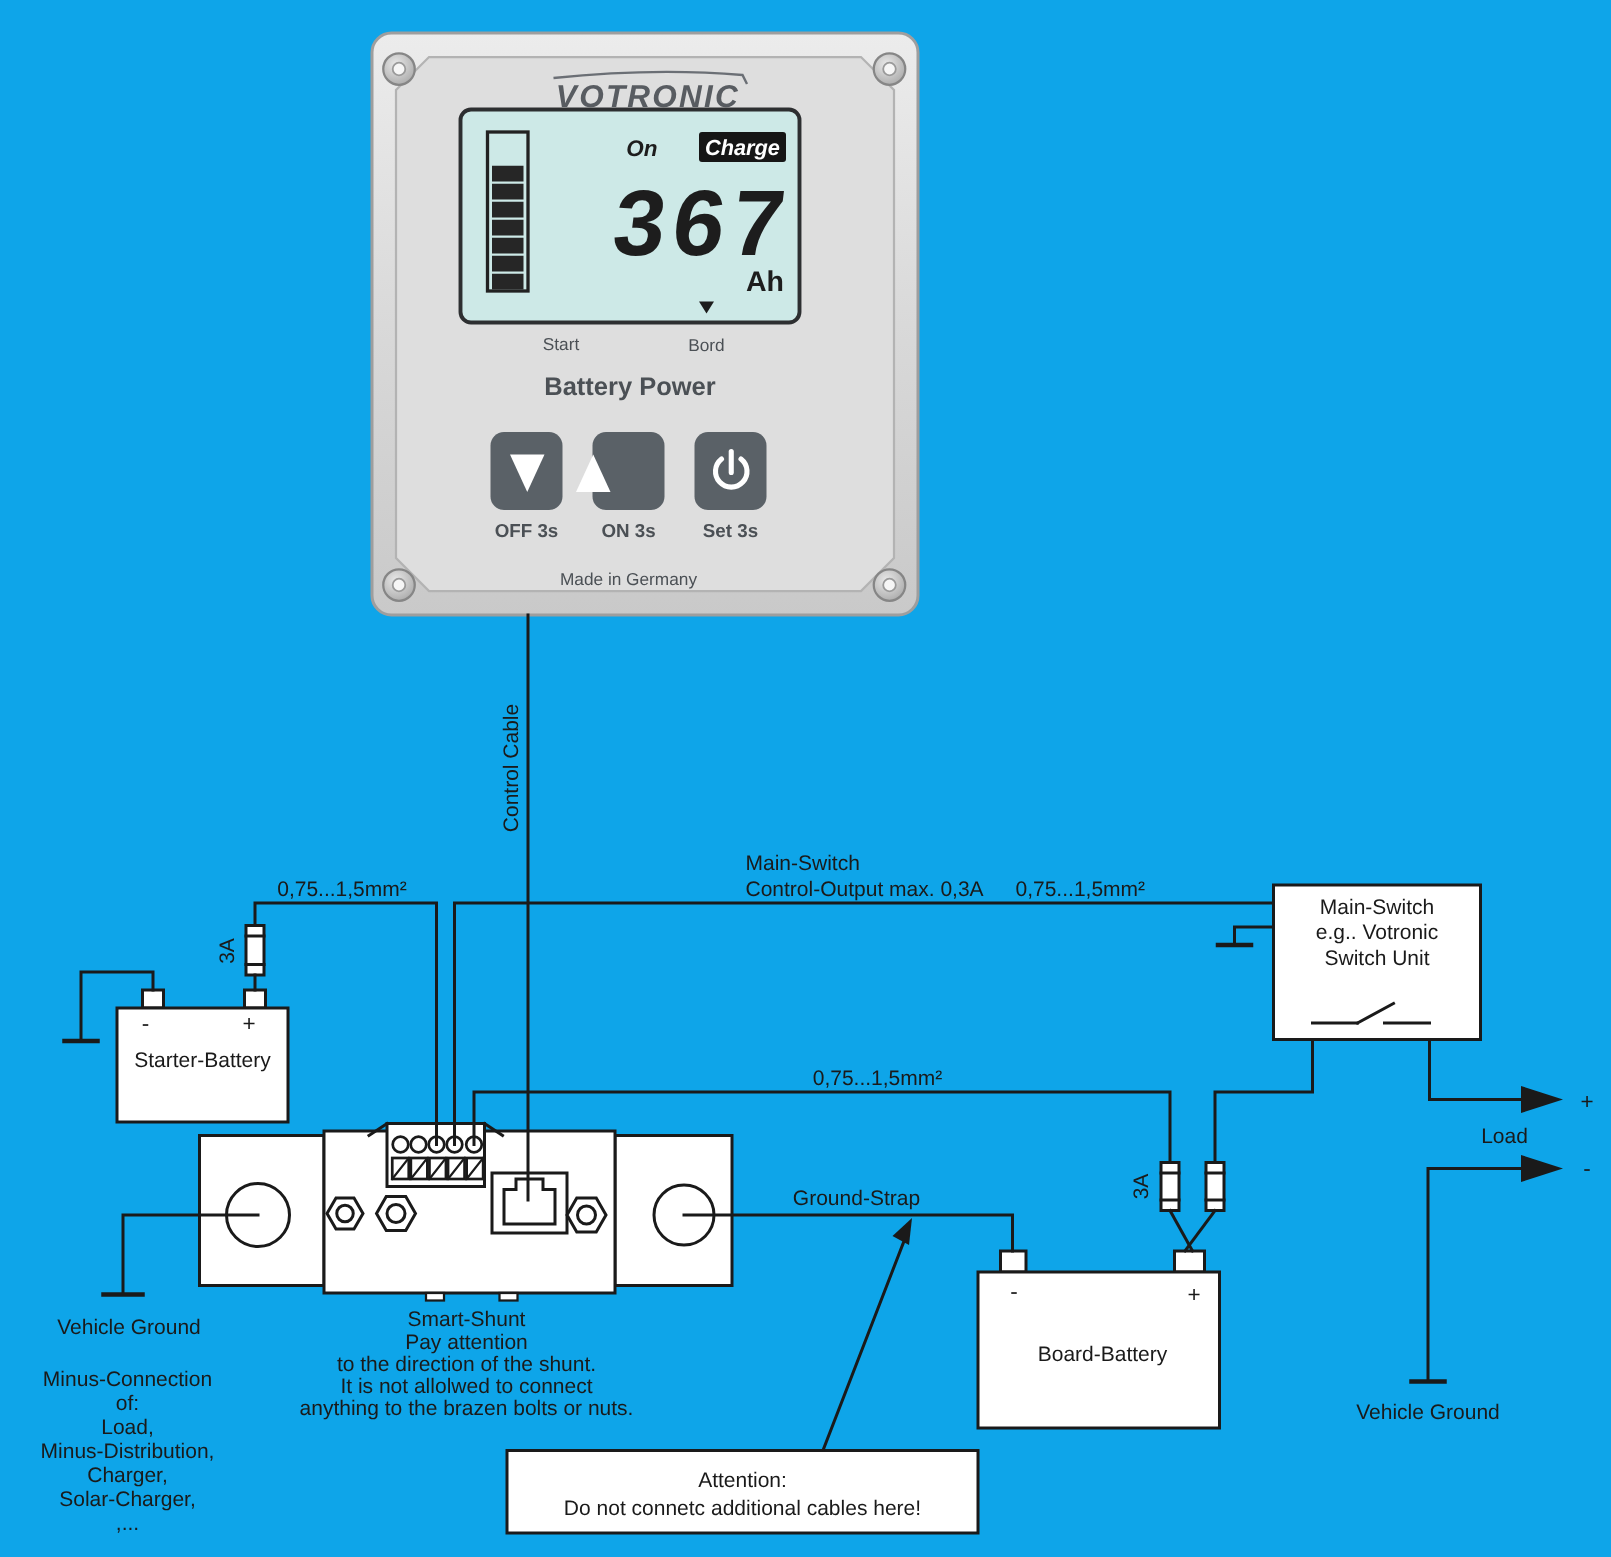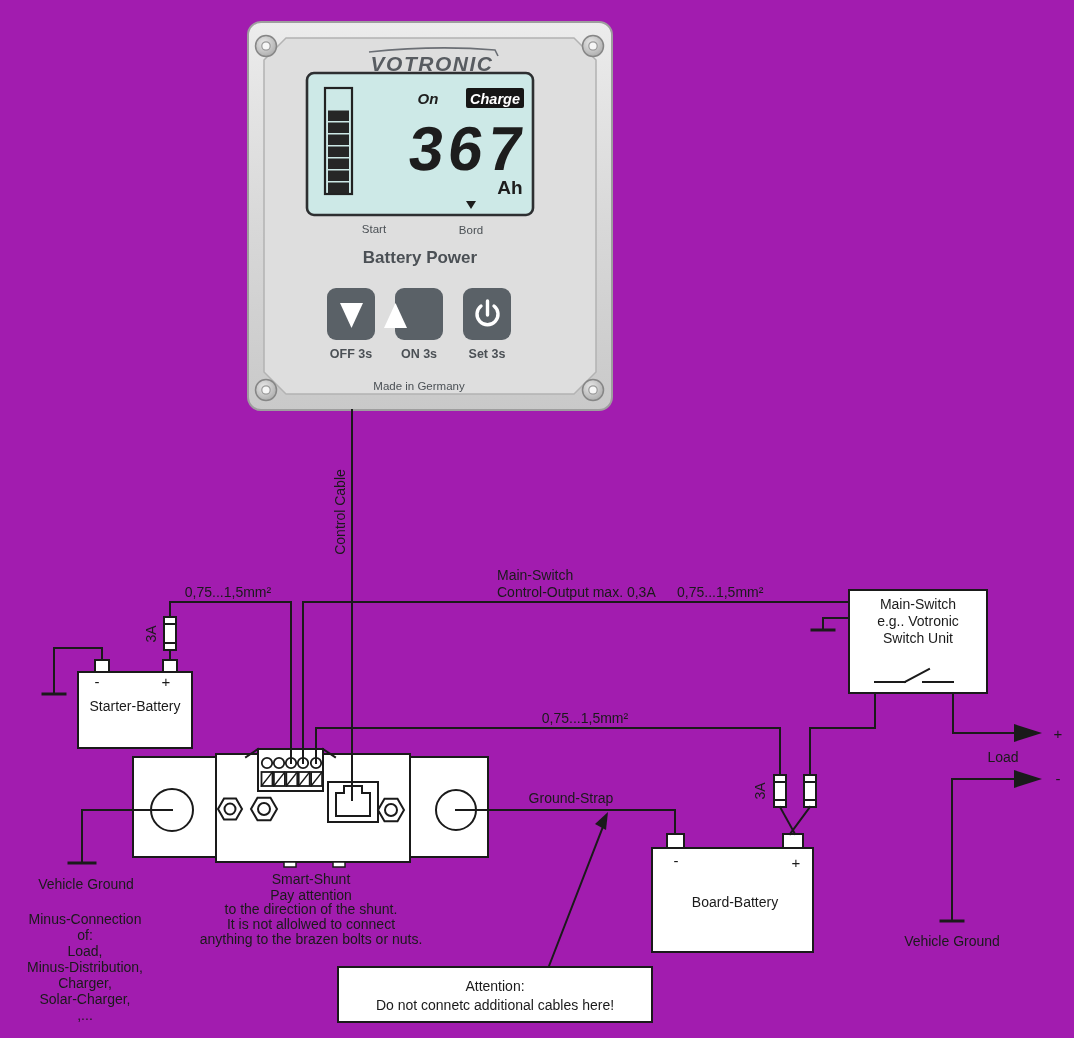--- a/index.html
+++ b/index.html
@@ -1,16 +1,16 @@
 <!DOCTYPE html>
 <html><head>
 <meta charset="utf-8">
 <style>
   html,body{margin:0;padding:0;background:#ffffff;}
-  .stage{position:relative;width:1074px;height:1038px;background:#a21caf;overflow:hidden;
+  .stage{position:relative;width:1074px;height:1038px;background:#0ea5e9;overflow:hidden;
          font-family:"Liberation Sans", sans-serif;}
   svg text{font-family:"Liberation Sans", sans-serif;}
   .dtext{fill:#1a1a1a;font-size:14px;}
   .dtext-b{fill:#1a1a1a;font-size:15px;}
   .panel-label{fill:#4b5055;}
   .seg{fill:#262626;}
 </style>
 </head>
 <body>
 

